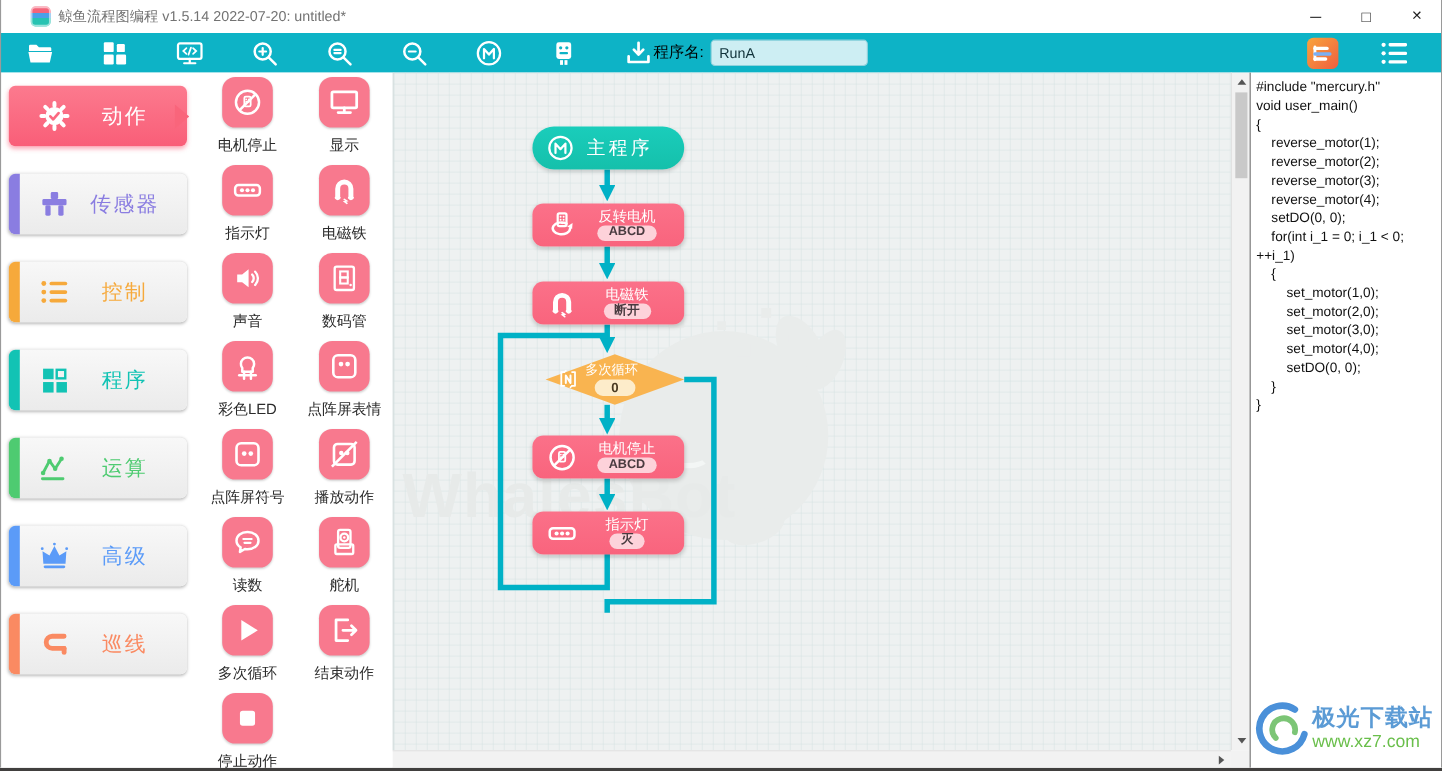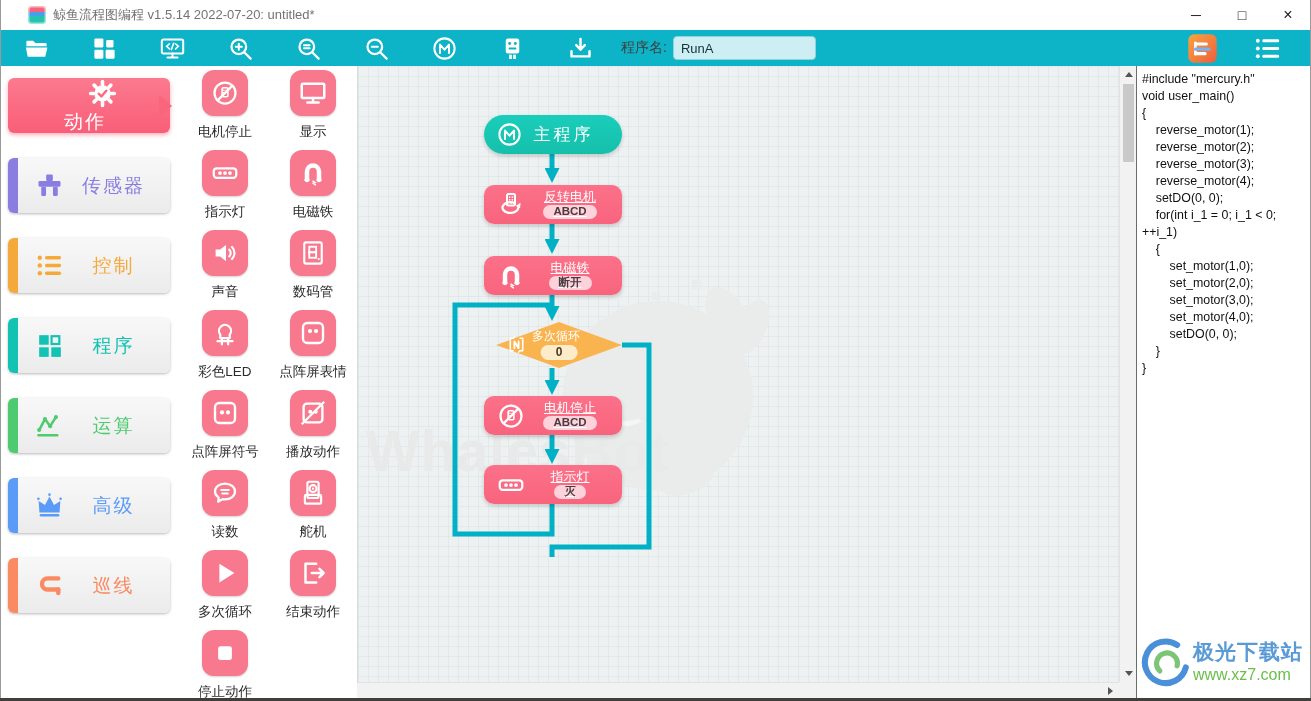--- a/index.html
+++ b/index.html
@@ -17,36 +17,36 @@
   .apptitle{margin-left:7px;font-size:13px;color:#737373;}
   .wbtns{margin-left:auto;display:flex;height:30px;}
   .wbtn{width:46px;height:30px;display:flex;align-items:center;justify-content:center;font-size:14px;color:#222;}
   .wbtn.close{font-size:16px;}
 
   
   .toolbar{position:absolute;left:0;top:30px;width:100%;height:36px;background:#0db3c6;display:flex;align-items:center;}
   .tb-left{display:flex;align-items:center;gap:41px;padding-left:23px;}
   .tb-btn{width:27px;height:27px;border:none;background:none;padding:0;color:#fff;cursor:pointer;}
   .tb-btn svg{width:27px;height:27px;display:block;}
-  .prog-label{color:#404040;font-size:14px;margin-left:27px;}
+  .prog-label{color:#000000;font-size:14px;}
   .prog-input{margin-left:6px;width:143px;height:24px;border:1px solid #8fd2dc;border-radius:4px;
     background:#cdeef3;font-size:13px;padding:0 7px;color:#10323a;outline:none;}
   .tb-right{margin-left:auto;display:flex;align-items:center;gap:34px;padding-right:28px;}
   .tb-btn.big{width:31px;height:31px;}
   .tb-btn.big svg{width:31px;height:31px;}
 
   
   .sidebar{position:absolute;left:0;top:66px;width:181px;height:632px;background:#fff;padding-top:12px;overflow:hidden;}
   .cat{position:relative;width:162px;height:55px;margin:0 0 25px 8px;border-radius:6px;cursor:pointer;
     background:linear-gradient(180deg,#f8f8f8,#ebebeb);box-shadow:0 1px 3px rgba(0,0,0,.28);
     display:flex;align-items:center;}
   .cat .bar{position:absolute;left:0;top:0;bottom:0;width:10px;border-radius:6px 0 0 6px;background:var(--accent);}
   .cat svg{width:31px;height:31px;margin-left:26px;color:var(--accent);flex:none;}
   .cat .lbl{flex:1;text-align:center;margin-right:8px;font-size:19px;letter-spacing:2px;color:var(--accent);}
-  .cat.active{background:linear-gradient(180deg,#fc7a8e,#f95e78);box-shadow:0 2px 4px rgba(249,94,120,.5);flex-direction:column;}
+  .cat.active{background:linear-gradient(180deg,#fc7a8e,#f95e78);box-shadow:0 2px 4px rgba(249,94,120,.5);}
   .cat.active svg,.cat.active .lbl{color:#fff;}
   .cat.active::after{content:"";position:absolute;right:-13px;top:50%;margin-top:-11px;
     border:11px solid transparent;border-left:13px solid #f9657b;}
 
   
   .palette{position:absolute;left:181px;top:66px;width:176px;height:632px;background:#fff;
     display:grid;grid-template-columns:88px 88px;grid-auto-rows:80px;padding-top:4px;align-content:start;}
   .pitem{display:flex;flex-direction:column;align-items:center;cursor:pointer;}
   .ptile{width:46px;height:46px;border-radius:12px;background:#f8798e;box-shadow:0 1px 2px rgba(0,0,0,.18);
     display:flex;align-items:center;justify-content:center;}
@@ -55,21 +55,21 @@
 
   
   .canvas{position:absolute;left:357px;top:66px;width:762px;height:616px;background:#eef1f1;overflow:hidden;
     border-left:1px solid #d4dcdc;
     background-image:linear-gradient(rgba(210,224,224,.45) 1px,transparent 1px),
                      linear-gradient(90deg,rgba(210,224,224,.45) 1px,transparent 1px);
     background-size:10px 10px;}
   .flowlines{position:absolute;left:0;top:0;}
   .fnode{position:absolute;width:138px;height:39px;border-radius:10px;color:#fff;display:flex;align-items:center;
     padding:0 8px 0 12px;box-shadow:0 2px 4px rgba(0,0,0,.18);cursor:grab;}
-  .fnode.pink{background:linear-gradient(180deg,#fb7189,#f9647d);text-decoration:underline;}
+  .fnode.pink{background:linear-gradient(180deg,#fb7189,#f9647d);}
   .fnode.start{background:linear-gradient(180deg,#1acdbb,#15c0ab);border-radius:20px;}
   .nico{width:30px;height:30px;color:#fff;flex:none;}
   .nico.big{width:27px;height:27px;}
   .ncol{flex:1;display:flex;flex-direction:column;align-items:center;line-height:1;}
   .ntitle{font-size:13px;}
   .ntitle.big{flex:1;text-align:center;font-size:17px;letter-spacing:3px;margin-right:10px;}
   .nbadge{margin-top:2px;background:#fdd2da;color:#4a3b40;font-weight:bold;font-size:11.5px;
     padding:1px 10px;border-radius:8px;}
   .loop-overlay{position:absolute;left:138px;top:256px;width:126px;height:46px;color:#fff;cursor:grab;}
   .loop-overlay .nico{position:absolute;left:9px;top:11px;width:23px;height:23px;}

